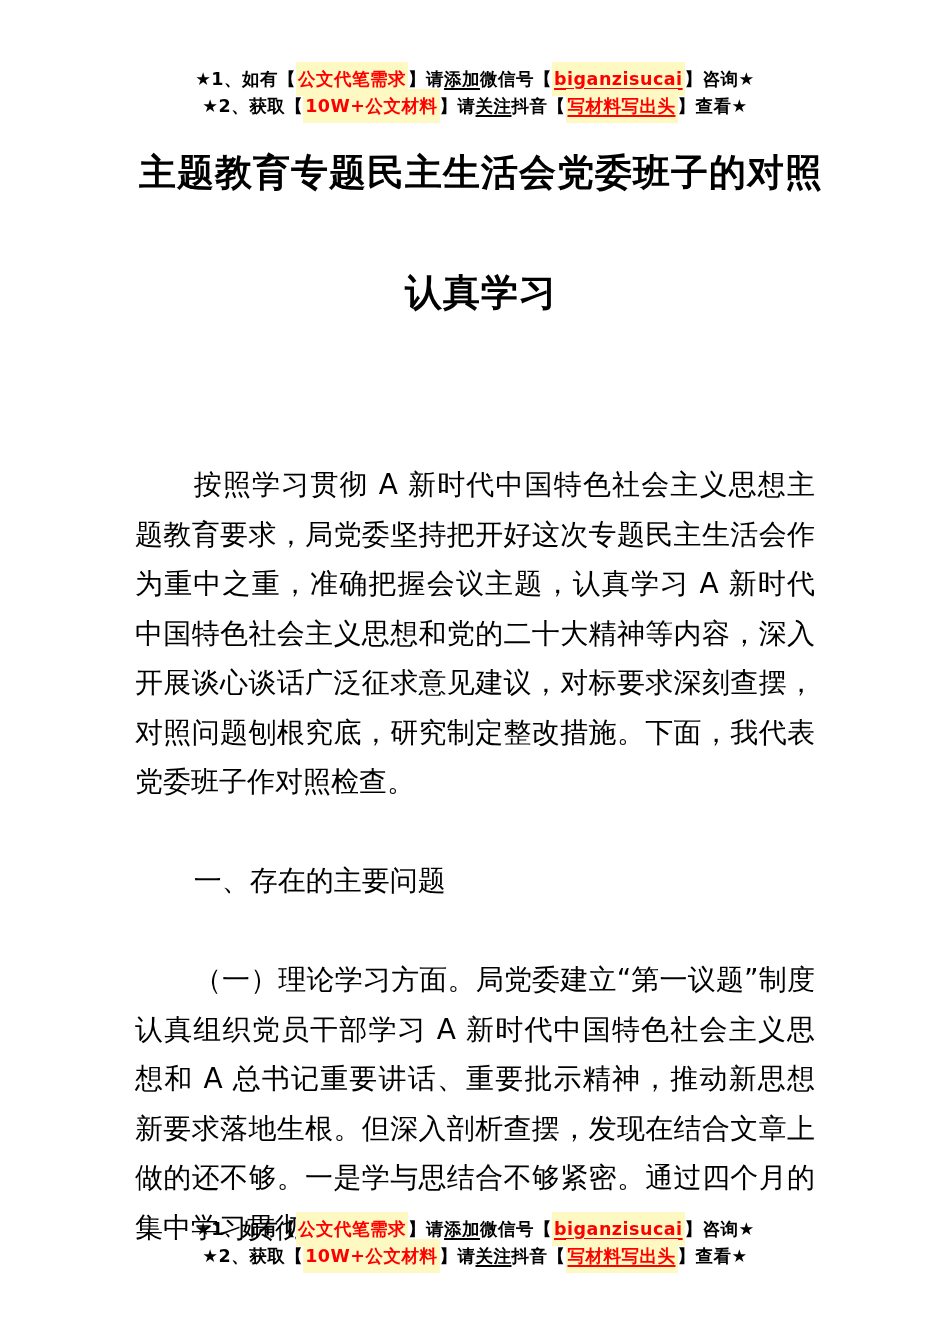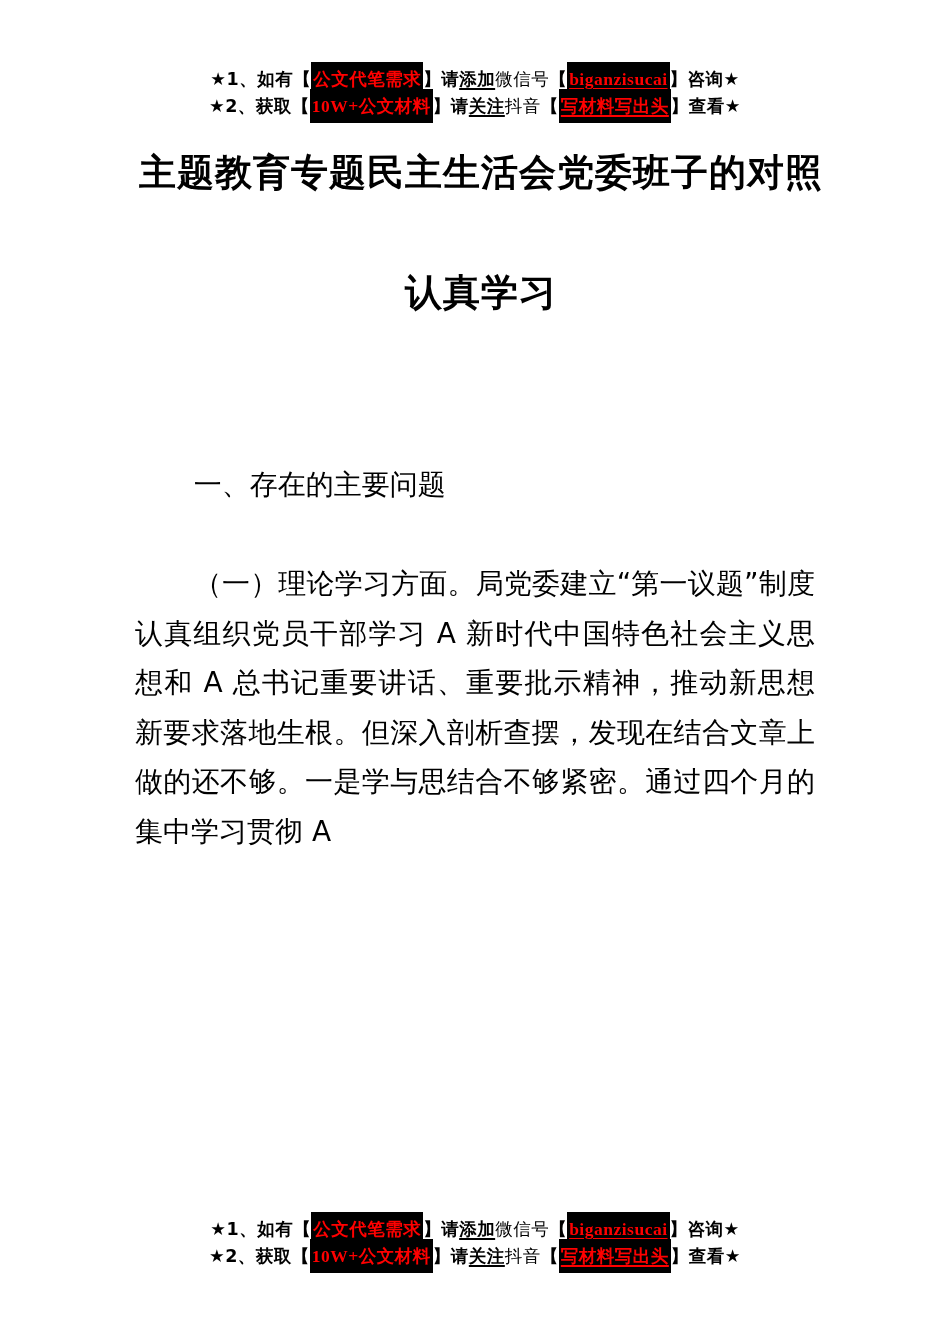--- a/index.html
+++ b/index.html
@@ -21,31 +21,30 @@
     text-align: center;
     font-size: 17.5px;
     font-weight: bold;
     line-height: 27px;
     letter-spacing: 0.5px;
     white-space: nowrap;
   }
   .promo.top { top: 66px; }
   .promo.bottom { top: 1216px; }
   .promo .hl {
-    background: #000000;
+    background: #fef9c3;
     color: #FF0000;
     padding: 7px 2px;
-    font-family: Liberation Serif, serif;
   }
   .promo .u {
     text-decoration: underline;
     text-underline-offset: 3px;
     text-decoration-thickness: 1.5px;
   }
-  .promo .reg { font-weight: 400; }
+  .promo .reg { font-weight: 700; }
   
   .doc-title {
     position: absolute; top: 113px; left: 12px; right: 0;
     text-align: center;
     font-size: 37px;
     font-weight: bold;
     line-height: 120px;
     letter-spacing: 1px;
   }
   
@@ -77,20 +76,21 @@
       <span>★2、获取【</span><span class="hl">10W+公文材料</span><span>】请</span><span class="u">关注</span><span class="reg">抖音</span><span>【</span><span class="hl u">写材料写出头</span><span>】查看★</span>
     </div>
   </div>
 
   <div class="doc-title">
     <div>主题教育专题民主生活会党委班子的对照</div>
     <div>认真学习</div>
   </div>
 
   <div class="doc-body">
+    <p>按照学习贯彻 A 新时代中国特色社会主义思想主题教育要求，局党委坚持把开好这次专题民主生活会作为重中之重，准确把握会议主题，认真学习 A 新时代中国特色社会主义思想和党的二十大精神等内容，深入开展谈心谈话广泛征求意见建议，对标要求深刻查摆，对照问题刨根究底，研究制定整改措施。下面，我代表党委班子作对照检查。</p>
     <h2>一、存在的主要问题</h2>
     <p>（一）理论学习方面。局党委建立“第一议题”制度认真组织党员干部学习 A 新时代中国特色社会主义思想和 A 总书记重要讲话、重要批示精神，推动新思想新要求落地生根。但深入剖析查摆，发现在结合文章上做的还不够。一是学与思结合不够紧密。通过四个月的集中学习贯彻 A</p>
   </div>
 
   <div class="promo bottom">
     <div>
       <span>★1、如有【</span><span class="hl">公文代笔需求</span><span>】请</span><span class="u">添加</span><span class="reg">微信号</span><span>【</span><span class="hl u">biganzisucai</span><span>】咨询★</span>
     </div>
     <div>
       <span>★2、获取【</span><span class="hl">10W+公文材料</span><span>】请</span><span class="u">关注</span><span class="reg">抖音</span><span>【</span><span class="hl u">写材料写出头</span><span>】查看★</span>

